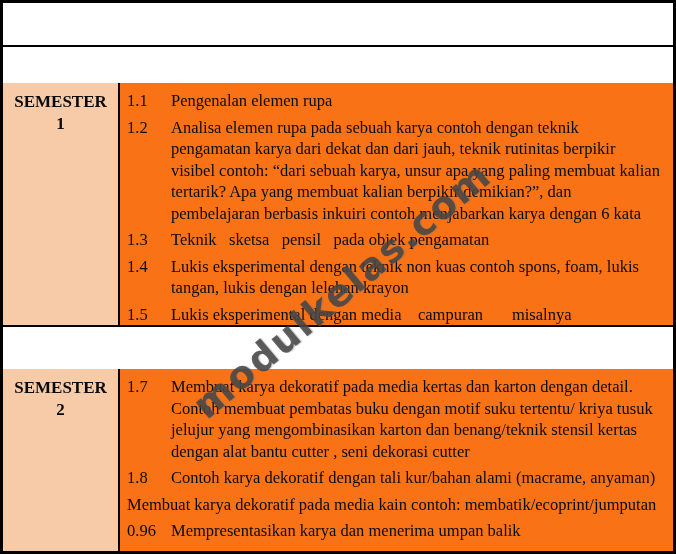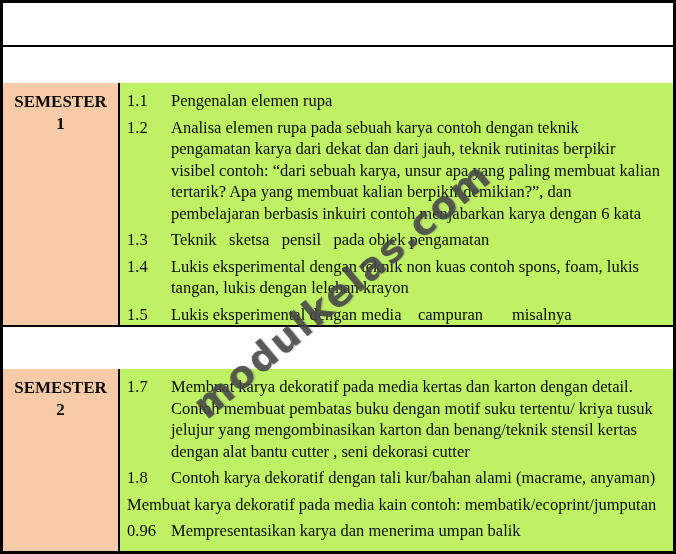--- a/index.html
+++ b/index.html
@@ -35,21 +35,21 @@
   }
   .sem-label {
     background: #F7CBA8;
     text-align: center;
     font-weight: bold;
     font-size: 17px;
     line-height: 22px;
     padding-top: 8px;
   }
   .items {
-    background: #bef264;
+    background: #f97316;
     padding: 7px 11px 2px 7px;
     font-size: 16.5px;
     line-height: 21.5px;
   }
   .item { display: flex; margin-bottom: 5px; }
   .item-num { flex: 0 0 44px; width: 44px; }
   .item-text { flex: 1; }
   .watermark {
     position: absolute;
     left: 342px;

